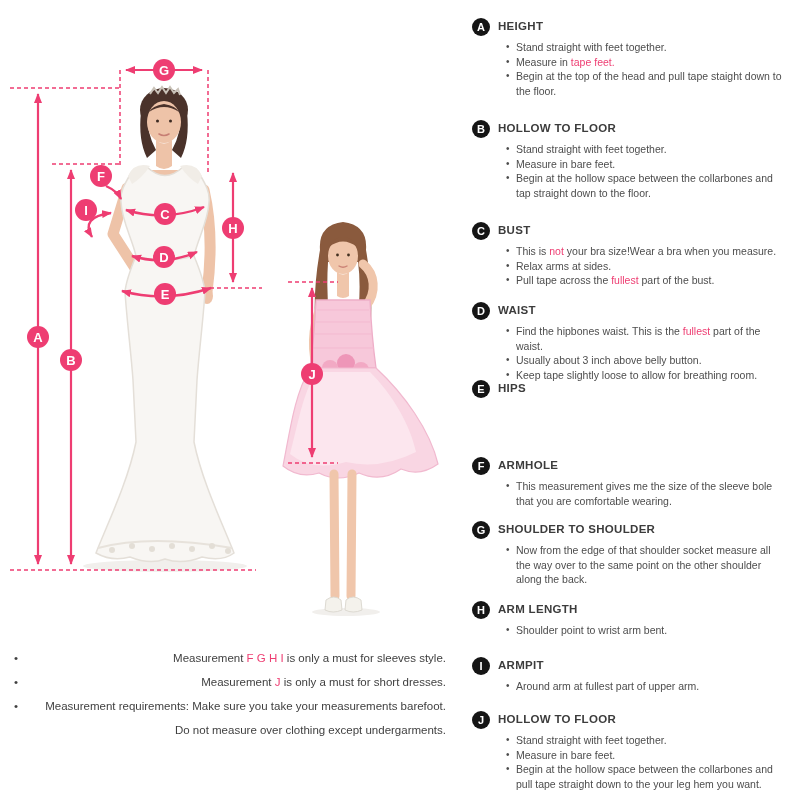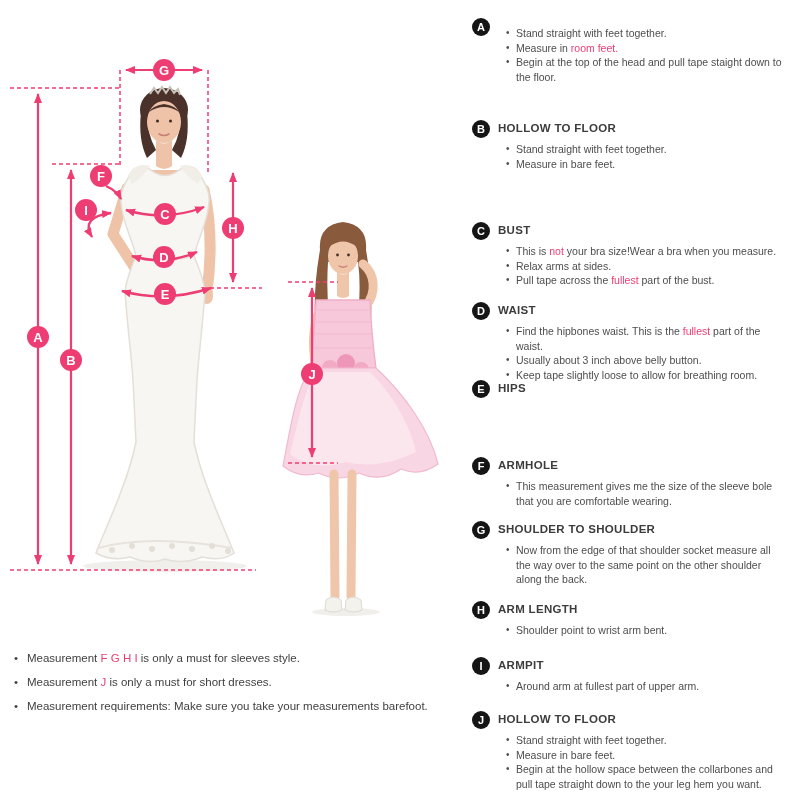--- a/index.html
+++ b/index.html
@@ -12,21 +12,21 @@
   .badge{flex:0 0 auto;width:18px;height:18px;border-radius:50%;background:#151515;color:#fff;
          font-size:11px;font-weight:bold;display:flex;align-items:center;justify-content:center;margin-top:0px;}
   .sec-body{flex:1 1 auto;min-width:0;}
   .sec-title{font-size:11.5px;font-weight:bold;color:#3c3c3c;letter-spacing:.3px;margin:2px 0 4px 0;}
   .blist{list-style:none;margin:8px;padding:0;}
   .blist li{position:relative;padding-left:10px;font-size:10.5px;color:#4d4d4d;line-height:14.5px;}
   .blist li::before{content:"\2022";position:absolute;left:0;top:0;color:#4d4d4d;font-size:10px;}
   .hl{color:#ee3d72;}
   
   #notes{position:absolute;left:14px;top:646px;width:432px;list-style:none;margin:0;padding:0;}
-  #notes li{position:relative;padding-left:13px;font-size:11.5px;color:#3f3f3f;line-height:24px;}
+  #notes li{position:relative;padding-left:13px;font-size:11.5px;color:#3f3f3f;line-height:24px;text-align:right;}
   #notes li::before{content:"\2022";position:absolute;left:0;top:0;color:#3f3f3f;}
 </style>
 </head>
 <body>
 
 <div id="stage">
 
   <svg id="figure-svg" width="470" height="660" viewBox="0 0 470 660">
     <defs>
       <marker id="arrE" markerUnits="userSpaceOnUse" markerWidth="11" markerHeight="9" refX="9" refY="4" orient="auto">
@@ -201,34 +201,36 @@
           <circle cx="312" cy="374" r="11" fill="#ee3d72"></circle>
           <text x="312" y="378.5" fill="#fff">J</text>
         </g>
     </g>
   </svg>
 
   <div id="sections">
       <div class="sec" style="top: 18px;">
         <span class="badge">A</span>
         <div class="sec-body">
+          <div class="sec-title">HEIGHT</div>
           <ul class="blist">
             <li><span>Stand straight with feet together.</span></li>
-            <li><span>Measure in </span><span class="hl">room feet.</span></li>
+            <li><span>Measure in </span><span class="hl">tape feet.</span></li>
             <li><span>Begin at the top of the head and pull tape staight down to the floor.</span></li>
           </ul>
         </div>
       </div>
       <div class="sec" style="top: 120px;">
         <span class="badge">B</span>
         <div class="sec-body">
           <div class="sec-title">HOLLOW TO FLOOR</div>
           <ul class="blist">
             <li><span>Stand straight with feet together.</span></li>
             <li><span>Measure in bare feet.</span></li>
+            <li><span>Begin at the hollow space between the collarbones and tap straight down to the floor.</span></li>
           </ul>
         </div>
       </div>
       <div class="sec" style="top: 222px;">
         <span class="badge">C</span>
         <div class="sec-body">
           <div class="sec-title">BUST</div>
           <ul class="blist">
             <li><span>This is </span><span class="hl">not</span><span> your bra size!Wear a bra when you measure.</span></li>
             <li><span>Relax arms at sides.</span></li>
@@ -298,16 +300,16 @@
             <li><span>Measure in bare feet.</span></li>
             <li><span>Begin at the hollow space between the collarbones and pull tape straight down to the your leg hem you want.</span></li>
           </ul>
         </div>
       </div>
     </div>
 
   <ul id="notes">
       <li><span>Measurement </span><span class="hl">F G H I</span><span> is only a must for sleeves style.</span></li>
       <li><span>Measurement </span><span class="hl">J</span><span> is only a must for short dresses.</span></li>
-      <li><span>Measurement requirements: Make sure you take your measurements barefoot.</span><br></li>
+      <li><span>Measurement requirements: Make sure you take your measurements barefoot.</span><br><span>Do not measure over clothing except undergarments.</span></li>
     </ul>
 
 </div>
 
 </body></html>

